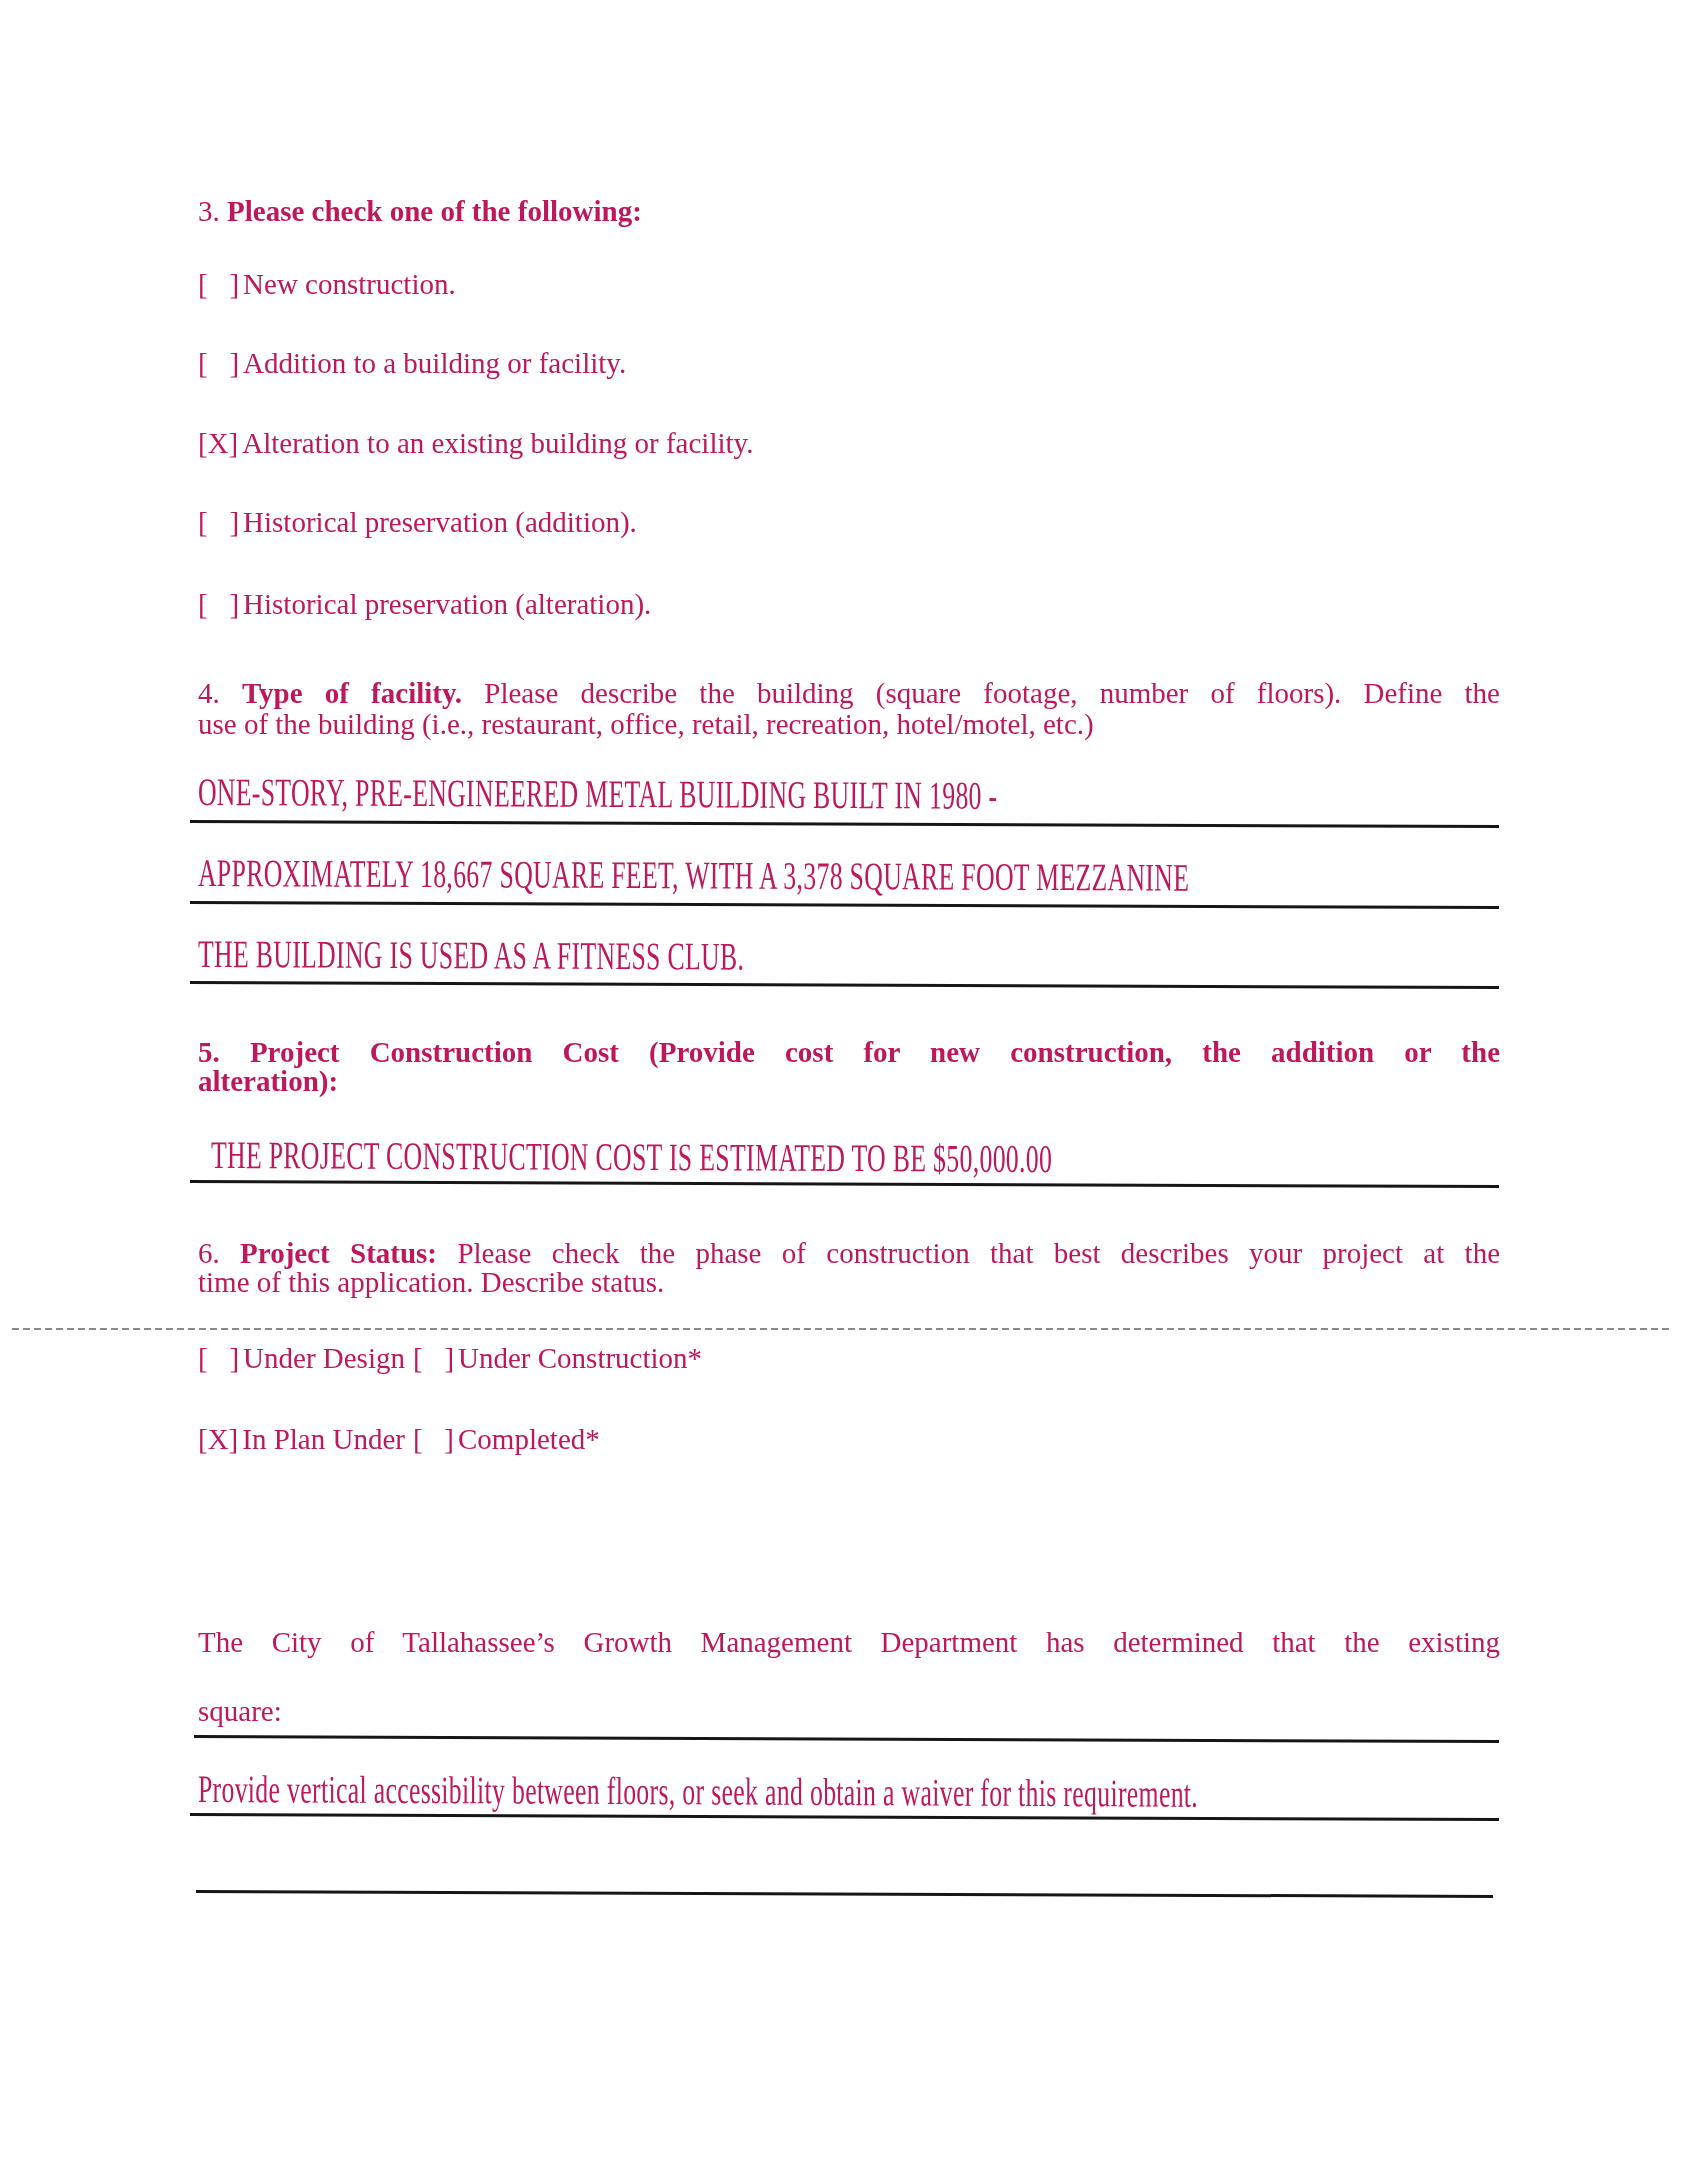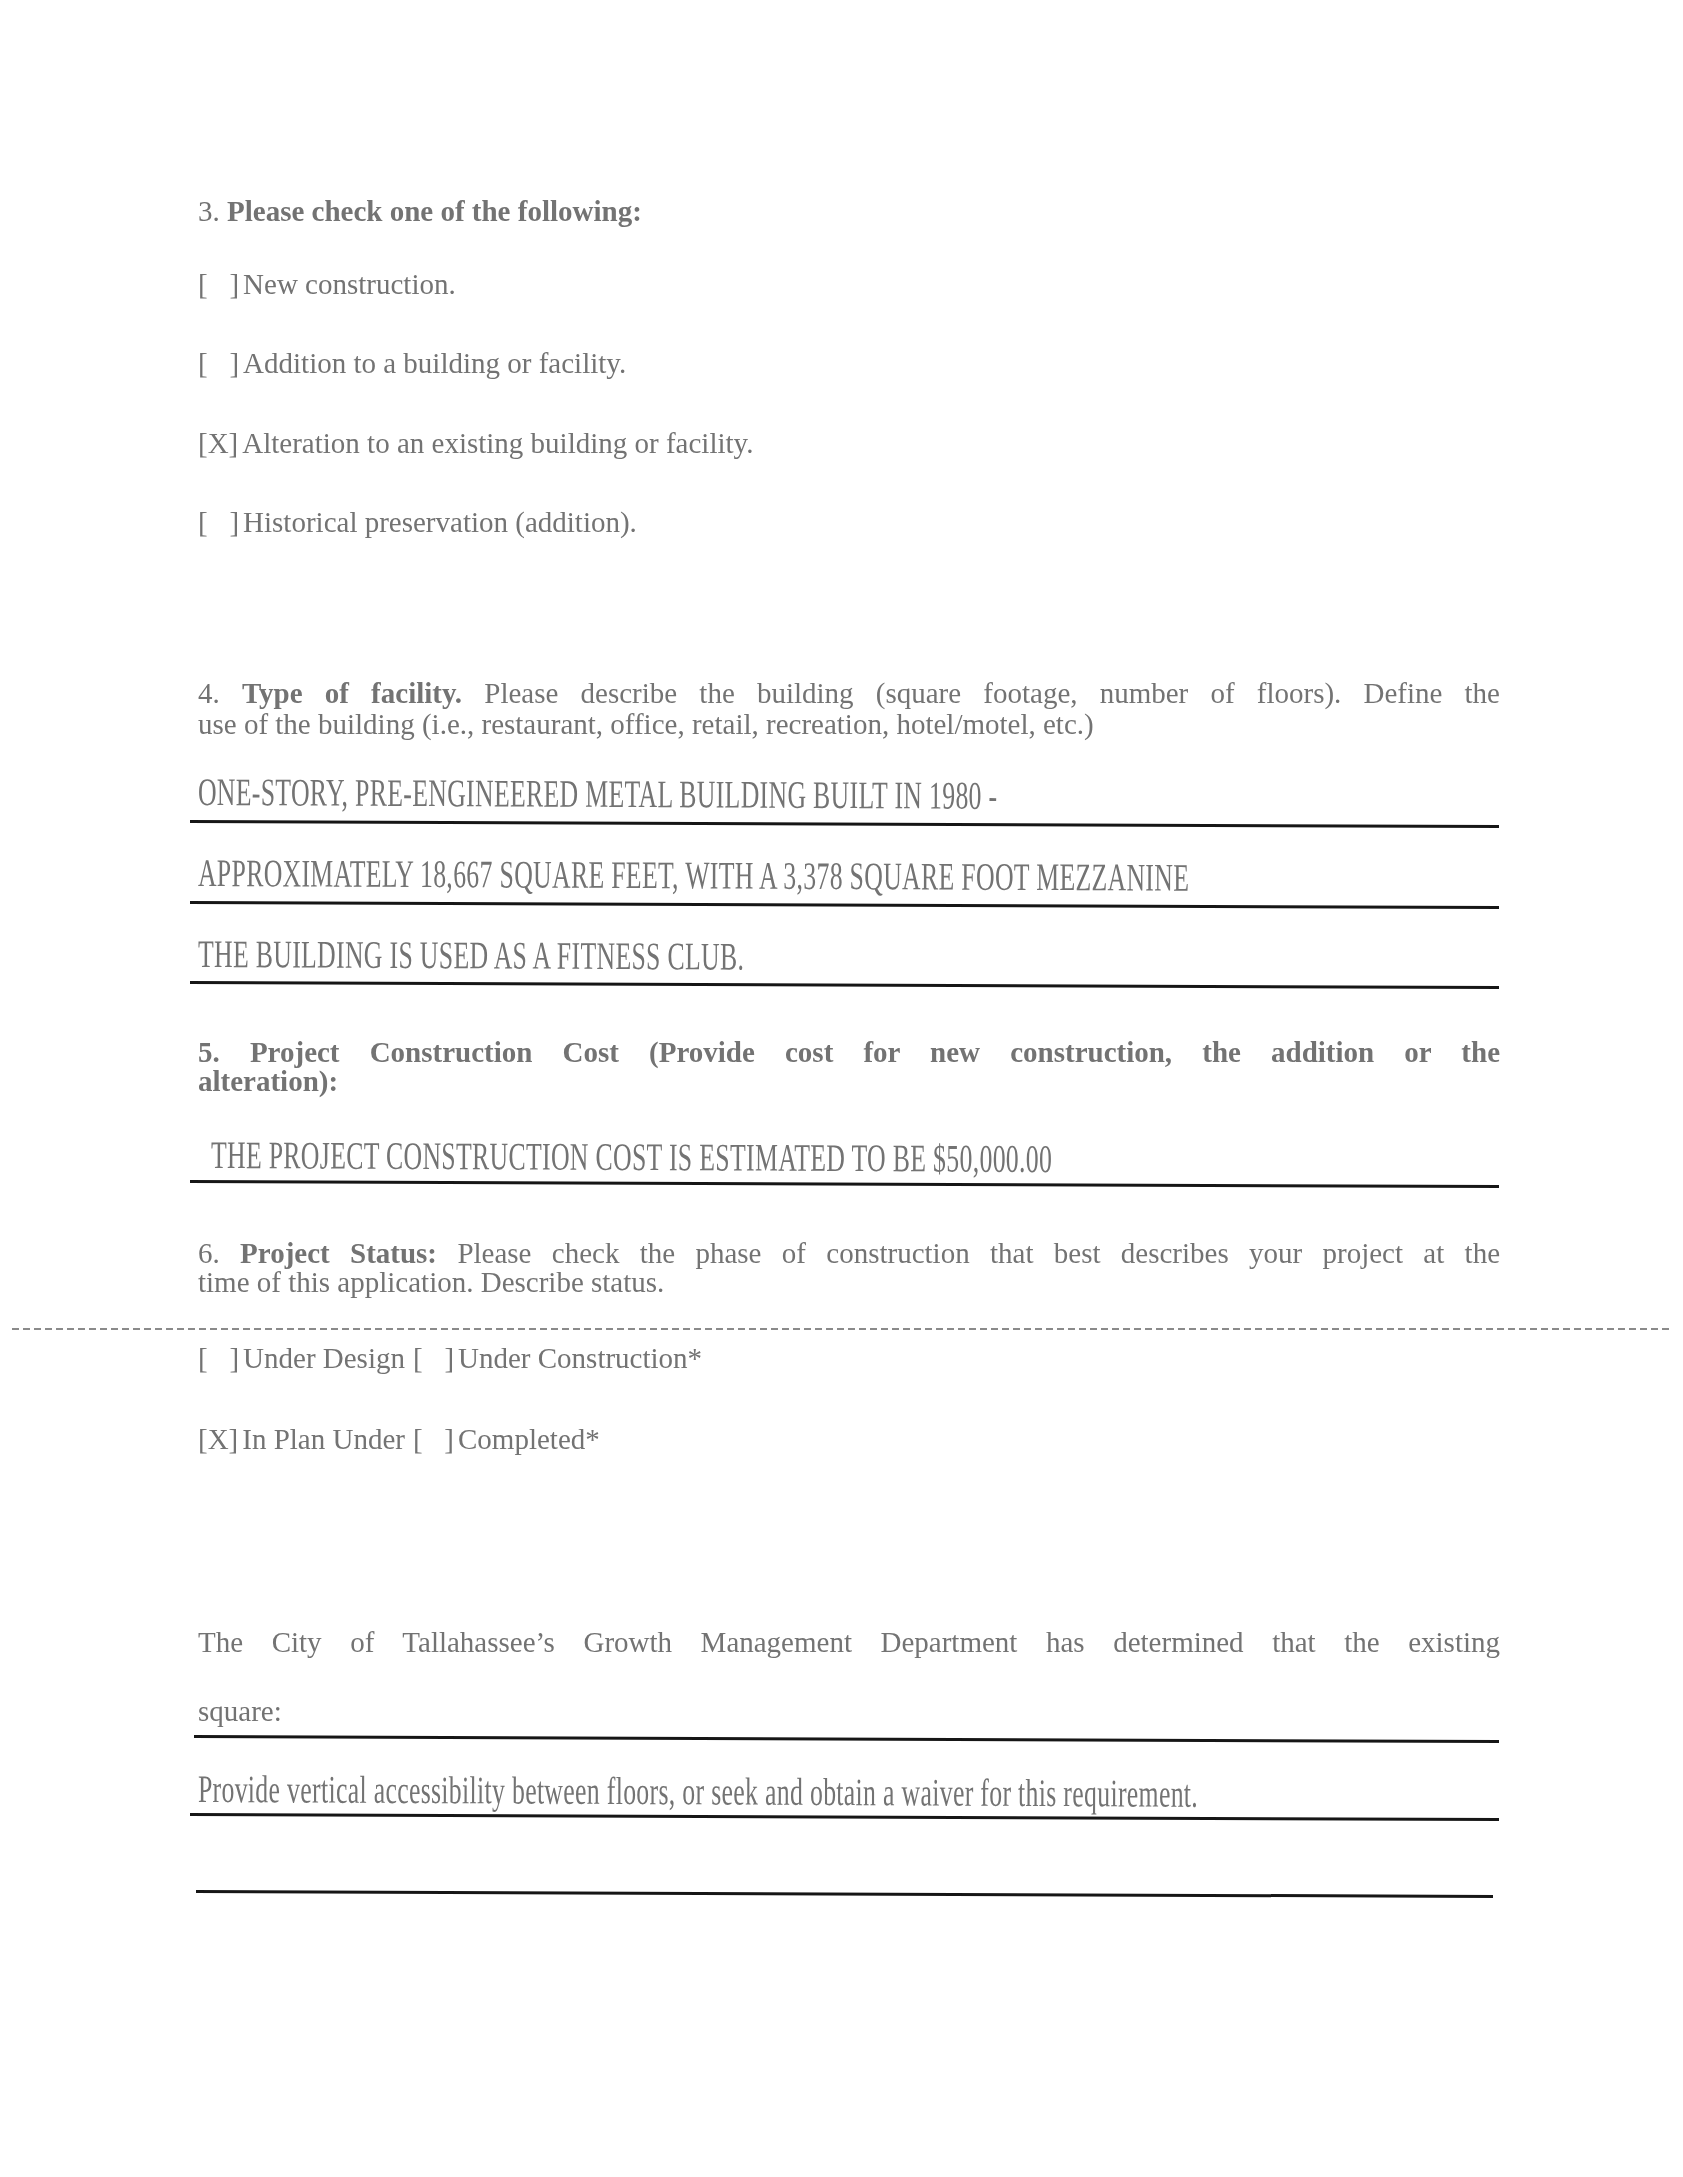--- a/index.html
+++ b/index.html
@@ -1,21 +1,21 @@
 <!DOCTYPE html>
 <html><head>
 <meta charset="utf-8">
 <style>
   html,body{margin:0;padding:0;background:#e8e8e8;}
   .page{
     position:relative;
     width:1683px;height:2177px;
     background:#ffffff;
     font-family:"Liberation Serif","DejaVu Serif",serif;
-    color:#737373;
+    color:#be185d;
     overflow:hidden;
   }
   .line{
     position:absolute;left:198px;
     font-size:29px;line-height:1.15;
     white-space:nowrap;
   }
   .just{
     width:1302px;
     white-space:normal;
@@ -50,20 +50,21 @@
   <div class="line" style="top:195px"><span>3.</span> <span class="b">Please check one of the following:</span></div>
 
   <div class="line" style="top:268px"><span class="box">[   ]</span><span>New construction.</span></div>
 
   <div class="line" style="top:347px"><span class="box">[   ]</span><span>Addition to a building or facility.</span></div>
 
   <div class="line" style="top:427px"><span class="box">[X]</span><span>Alteration to an existing building or facility.</span></div>
 
   <div class="line" style="top:506px"><span class="box">[   ]</span><span>Historical preservation (addition).</span></div>
 
+  <div class="line" style="top:588px"><span class="box">[   ]</span><span>Historical preservation (alteration).</span></div>
 
   <div class="line just" style="top:665px"><span>4.</span> <span class="b">Type of facility.</span> <span>Please describe the building (square footage, number of floors). Define the</span></div>
   <div class="line" style="top:708px"><span>use of the building (i.e., restaurant, office, retail, recreation, hotel/motel, etc.)</span></div>
 
   <div class="line typed" style="top:770px">ONE-STORY, PRE-ENGINEERED METAL BUILDING BUILT IN 1980 -</div>
   <div class="rule" style="top:820px;left:190px;width:1309px"></div>
 
   <div class="line typed" style="top:851px">APPROXIMATELY 18,667 SQUARE FEET, WITH A 3,378 SQUARE FOOT MEZZANINE</div>
   <div class="rule" style="top:901px;left:190px;width:1309px"></div>
 

